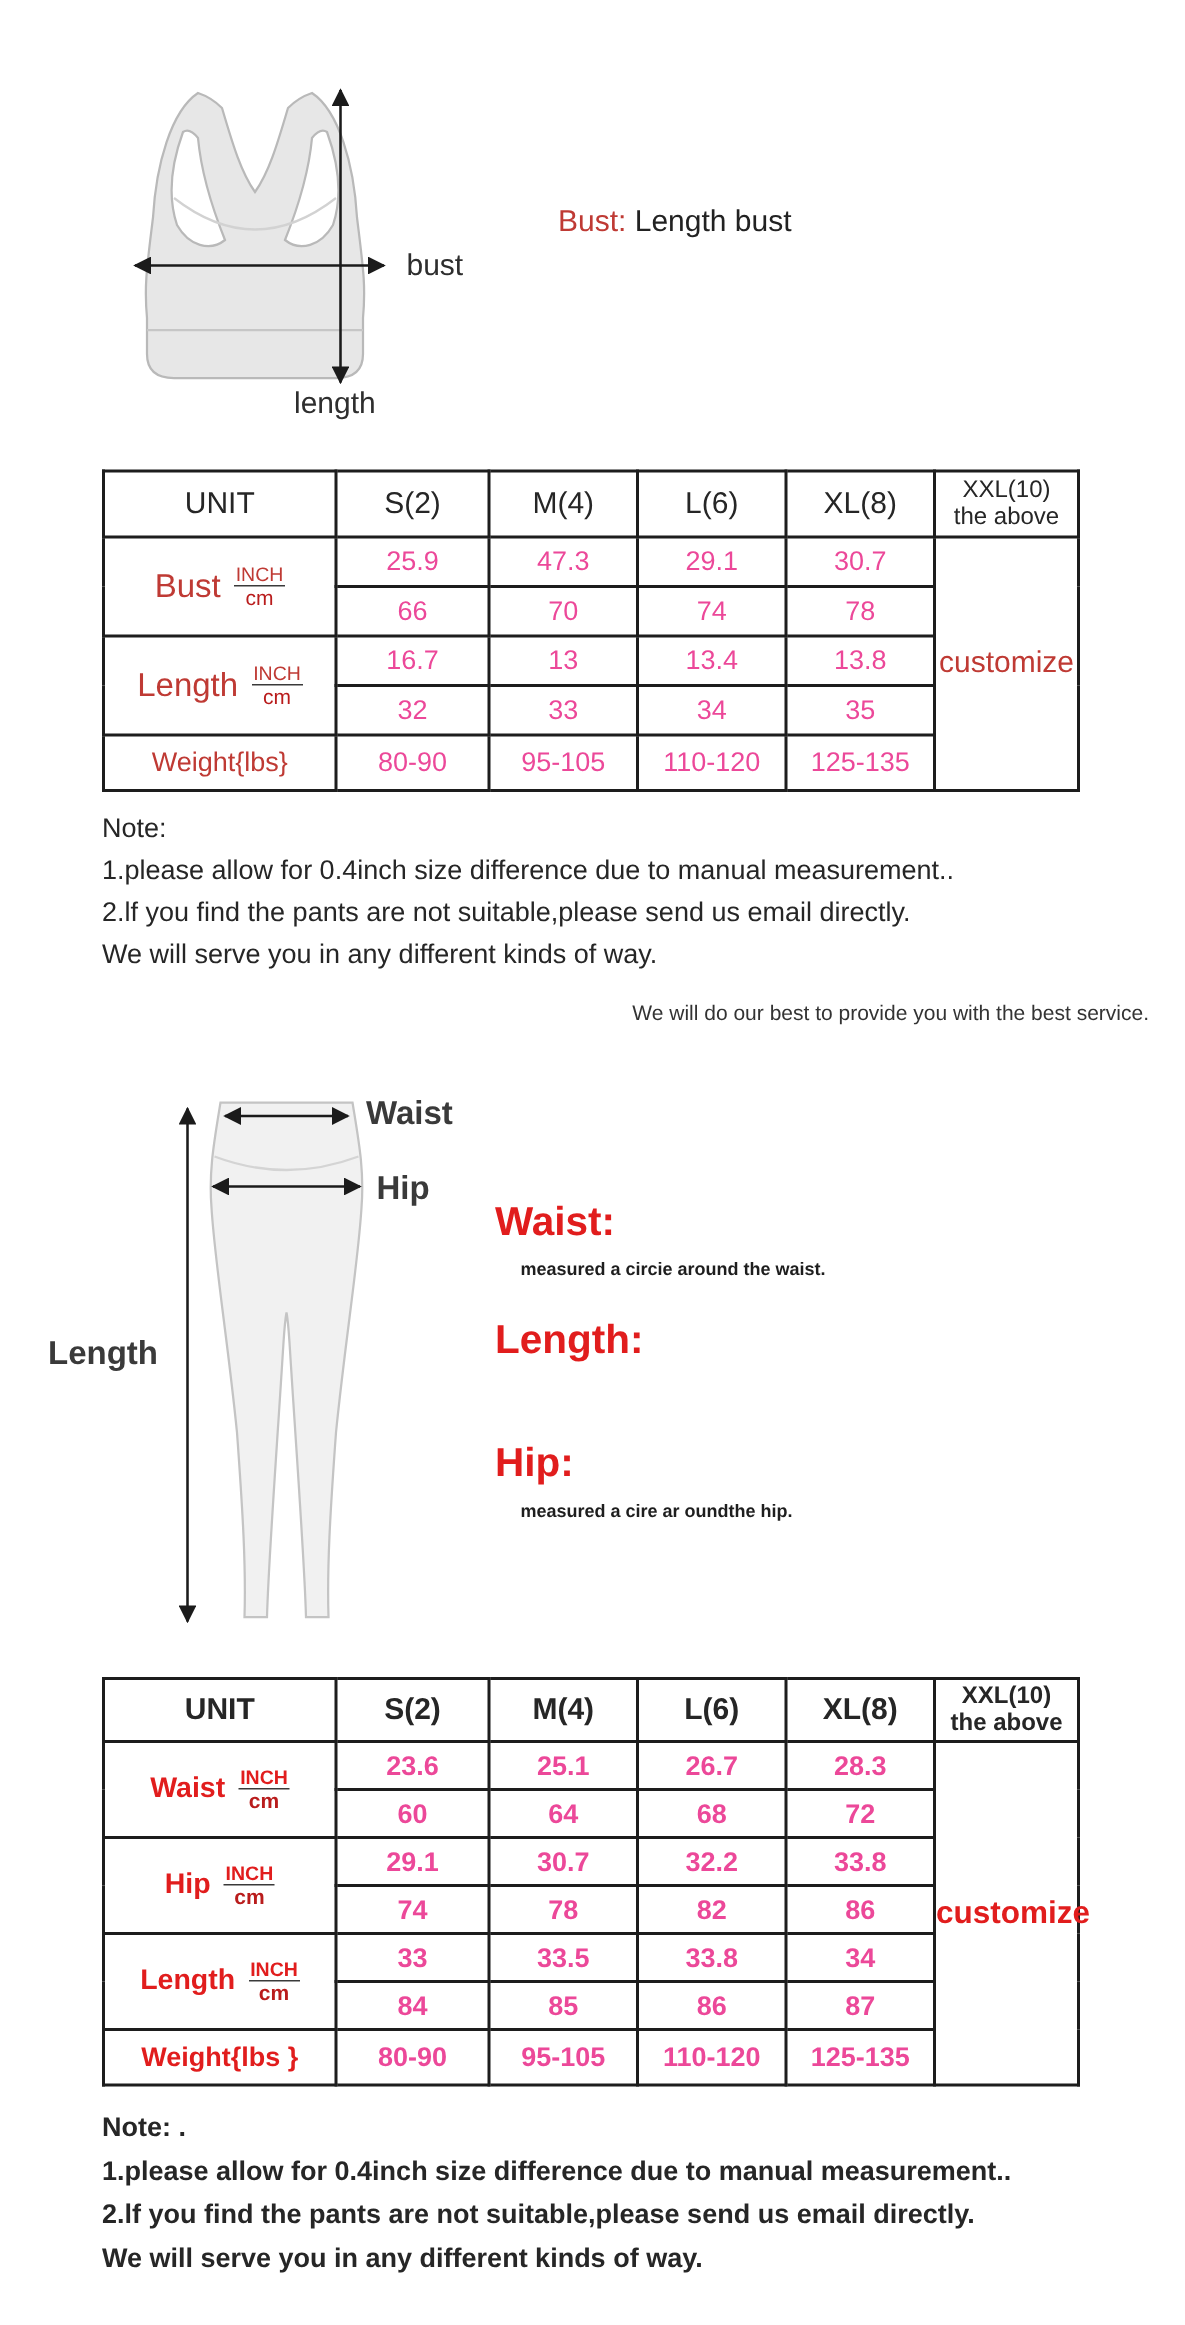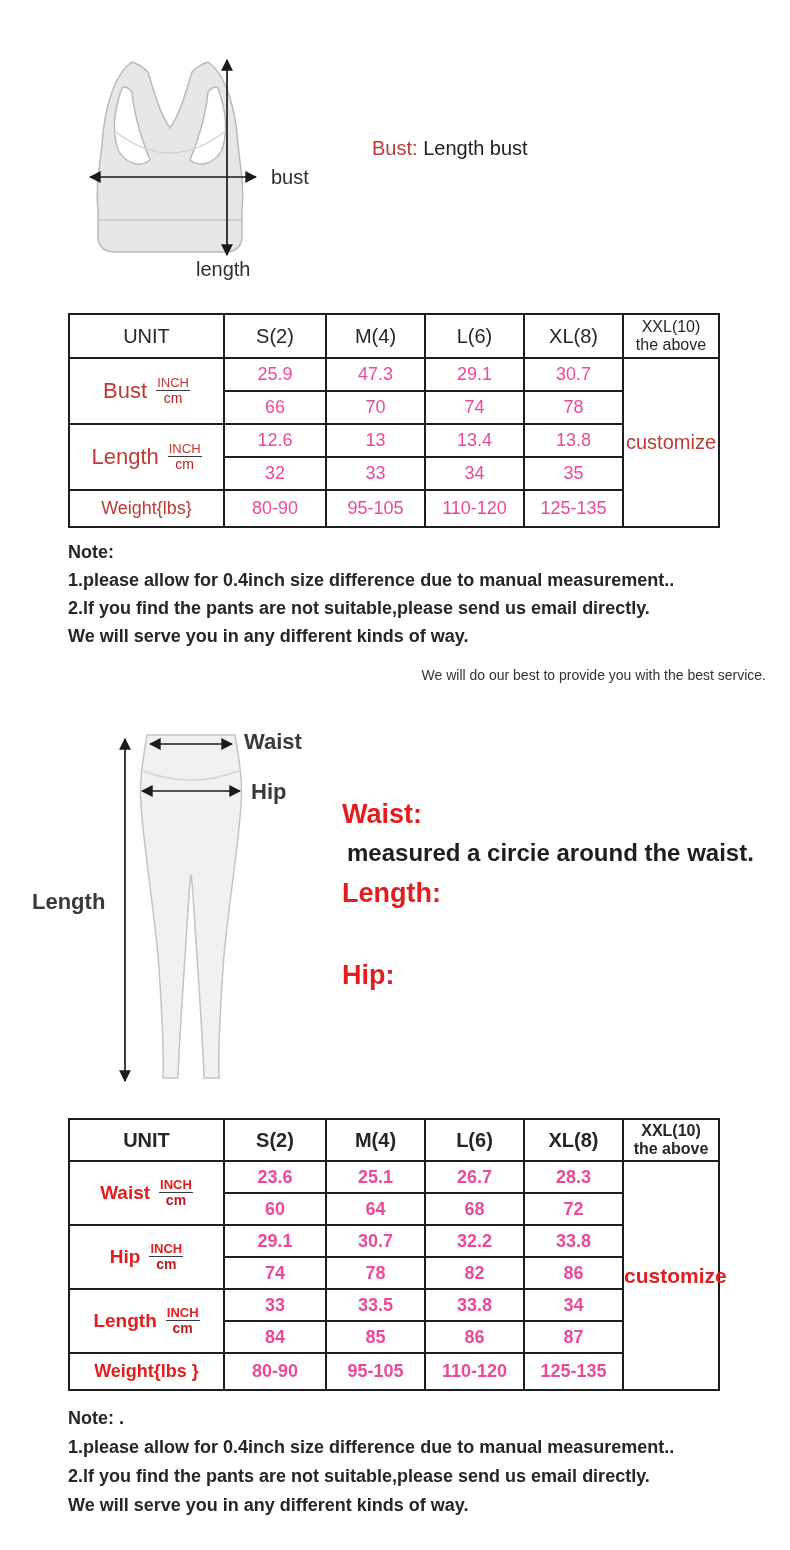--- a/index.html
+++ b/index.html
@@ -15,22 +15,22 @@
   #lbl-waist{left:244px;top:729px;}
   #lbl-hip{left:251px;top:779px;}
   #lbl-leglen{left:32px;top:889px;font-weight:600;}
 
   
   .def{position:absolute;font-size:20px;color:#222;}
   .def .term{color:#bf3a34;}
   #def-bust{left:372px;top:137px;}
   #def-length{left:372px;top:213px;}
 
-  .term2{position:absolute;left:342px;font-size:27px;font-weight:700;color:#e11d1d;}
-  .desc2{position:absolute;left:347px;font-size:24px;font-weight:700;color:#1e1e1e;}
+  .term2{position:absolute;left:330px;font-size:27px;font-weight:700;color:#e11d1d;}
+  .desc2{position:absolute;left:347px;font-size:12px;font-weight:700;color:#1e1e1e;}
   #term-waist{top:799px;}  #desc-waist{top:839px;}
   #term-length{top:878px;} #desc-length{top:917px;}
   #term-hip{top:960px;}    #desc-hip{top:1000px;}
 
   
   table.size{position:absolute;left:68px;border-collapse:collapse;table-layout:fixed;width:650px;}
   #table1{top:313px;}
   #table2{top:1118px;}
   table.size th,table.size td{border:2px solid #1d1d1d;text-align:center;vertical-align:middle;padding:0;}
   table.size th{font-weight:400;font-size:20px;color:#262626;}
@@ -46,21 +46,21 @@
   #table2 .mlabel .lbl{font-size:19px;}
   .frac{display:inline-block;text-align:center;line-height:1.05;}
   .frac .top{display:block;font-size:13px;border-bottom:1.5px solid #3a3a3a;padding:0 1px 1px;}
   .frac .bot{display:block;font-size:14px;color:#b91c1c;}
   .wlabel{font-size:18px;}
   .customize{font-size:20px;}
   #table2 .customize{font-size:21px;}
 
   
   .note{position:absolute;left:68px;font-size:18px;line-height:28px;color:#262626;}
-  #note1{top:538px;font-weight:bold;}
+  #note1{top:538px;}
   #note2{top:1404px;font-weight:700;line-height:29px;}
   .service{position:absolute;left:0;top:667px;width:766px;text-align:right;font-size:14px;color:#333;}
 </style>
 </head>
 <body>
 
 <div class="page">
 
   <svg class="svgabs" style="left:70px;top:40px;" width="200" height="225" viewBox="0 0 200 225">
     <defs>
@@ -132,21 +132,21 @@
     <tr class="r-val">
       <td rowspan="2">
         <div class="mlabel">
           <span class="lbl red1">Length</span>
           <span class="frac">
             <span class="top red1">INCH</span>
             <span class="bot">cm</span>
           </span>
         </div>
       </td>
-      <td class="val">12.6</td>
+      <td class="val">16.7</td>
       <td class="val">13</td>
       <td class="val">13.4</td>
       <td class="val">13.8</td>
     </tr>
     <tr class="r-val">
       <td class="val">32</td>
       <td class="val">33</td>
       <td class="val">34</td>
       <td class="val">35</td>
     </tr>
@@ -184,20 +184,21 @@
     <line x1="17" y1="14" x2="17" y2="356" stroke="#1b1b1b" stroke-width="1.7" marker-start="url(#ahL)" marker-end="url(#ahL)"></line>
   </svg>
   <span class="dlabel2" id="lbl-waist">Waist</span>
   <span class="dlabel2" id="lbl-hip">Hip</span>
   <span class="dlabel2" id="lbl-leglen">Length</span>
 
   <div class="term2" id="term-waist">Waist:</div>
   <div class="desc2" id="desc-waist">measured a circie around the waist.</div>
   <div class="term2" id="term-length">Length:</div>
   <div class="term2" id="term-hip">Hip:</div>
+  <div class="desc2" id="desc-hip">measured a cire ar oundthe hip.</div>
 
   <table class="size" id="table2">
     <colgroup>
         <col style="width:155px">
         <col style="width:102px">
         <col style="width:99px">
         <col style="width:99px">
         <col style="width:99px">
         <col style="width:96px">
       </colgroup>

